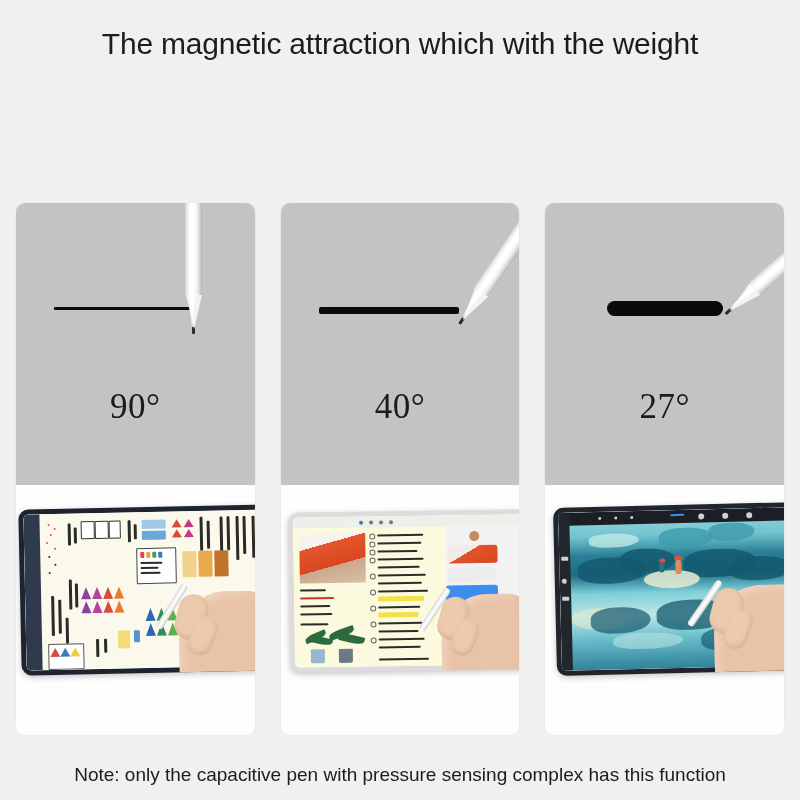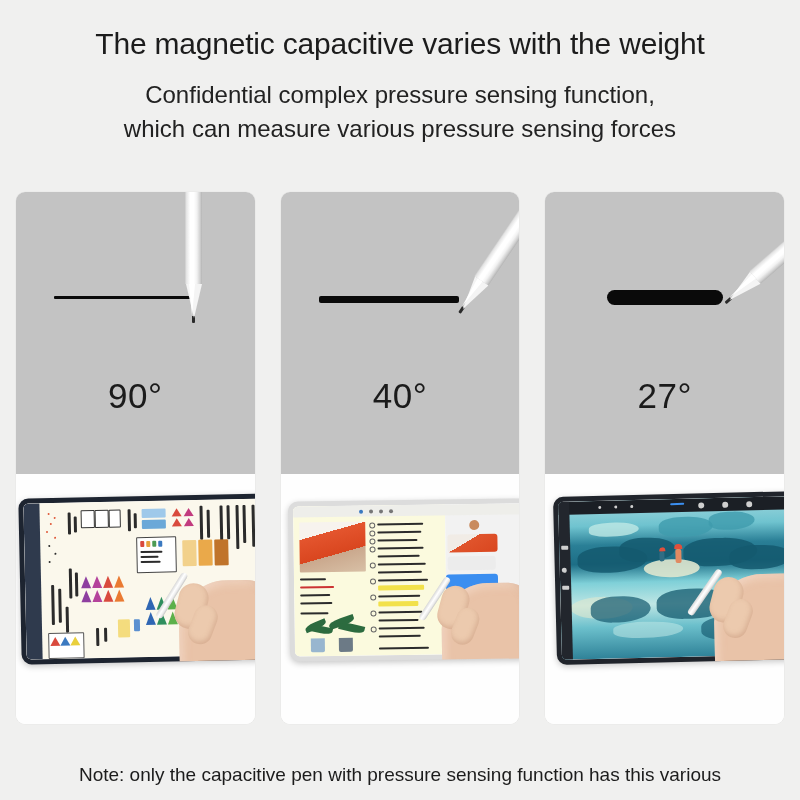--- a/index.html
+++ b/index.html
@@ -35,25 +35,26 @@
     font-weight: 400;
     color: #222222;
     line-height: 1.42;
     padding: 0 60px;
   }
   .subtitle span { display: block; }
 
   
   .panels {
     position: absolute;
-    top: 192px;
+    top: 203px;
     left: 16px;
     width: 768px;
     display: flex;
     gap: 26px;
+    font-family: Liberation Serif, serif;
   }
   .panel-card {
     width: 249px;
     border-radius: 9px;
     background: #ffffff;
     overflow: hidden;
     box-shadow: 0 0 0 0.6px rgba(0,0,0,0.035);
     position: relative;
   }
   .demo-area {
@@ -218,25 +219,21 @@
     width: 100%;
     text-align: center;
     font-size: 19px;
     color: #1c1c1c;
   }
 </style>
 </head>
 <body>
 
 <div class="header">
-  <h1 class="title">The magnetic capacitive varies with the weight</h1>
-  <p class="subtitle">
-    <span>Confidential complex pressure sensing function,</span>
-    <span>which can measure various pressure sensing forces</span>
-  </p>
+  <h1 class="title">The magnetic attraction which with the weight</h1>
 </div>
 
 <div class="panels">
 
   <div class="panel-card">
     <div class="demo-area">
 
       <div class="stroke thin" style="left:38px; top:104px; width:140px;"></div>
 
       <div class="pen" style="left:169px; top:-58px; transform: rotate(0deg);">
@@ -475,13 +472,13 @@
           <div class="palm" style="left:158px; top:82px; width:96px; height:106px; border-radius:48px 28px 0 0;"></div>
           <div class="finger" style="left:156px; top:84px; width:30px; height:46px; border-radius:15px; transform: rotate(16deg);"></div>
           <div class="finger" style="left:170px; top:106px; width:24px; height:40px; border-radius:12px; transform: rotate(22deg);"></div>
         </div>
       </div>
     </div>
   </div>
 
 </div>
 
-<div class="note">Note: only the capacitive pen with pressure sensing function has this various</div>
+<div class="note">Note: only the capacitive pen with pressure sensing complex has this function</div>
 
 </body></html>

